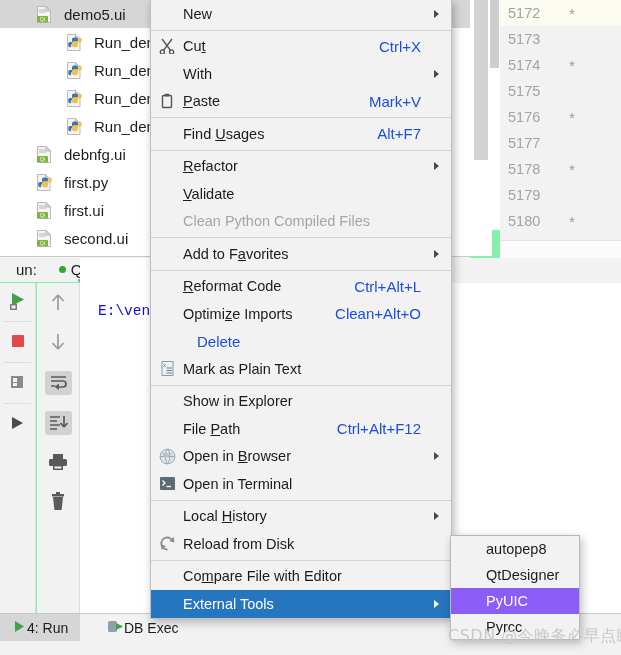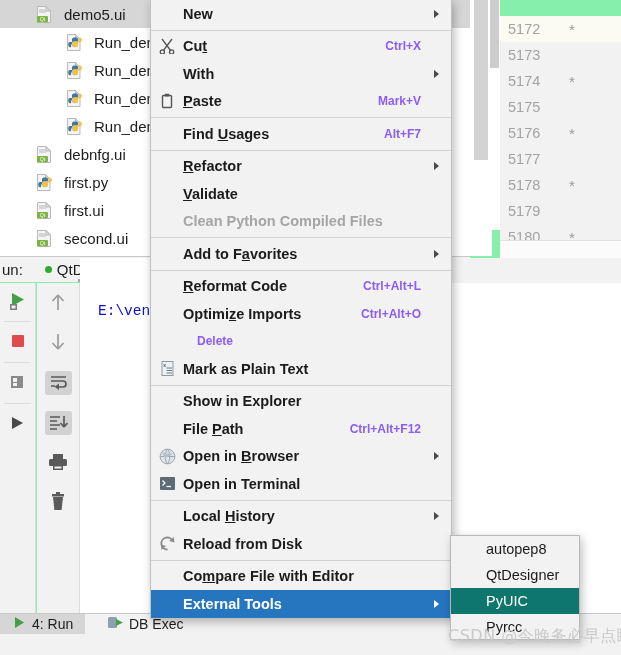--- a/index.html
+++ b/index.html
@@ -28,21 +28,20 @@
     font-size:14.5px; color:#1d1d1d;
   }
   .tree-row.sel { background:#d6d6d6; }
   .tree-row .ic { flex:0 0 auto; margin-right:6px; display:block; }
   .tree-row .lbl { font-size:15px; }
 
   
   .gutter {
     position:absolute; left:500px; top:0; width:121px; height:240px;
     background:#f2f2f2;
-    margin-top:16px;
   }
   .gnum-row {
     height:26px; display:flex; align-items:center;
     color:#a3a3a3; font-size:14.5px;
     font-family:"Liberation Sans", sans-serif;
   }
   .gnum-row .n { width:52px; text-align:left; padding-left:8px; }
   .gnum-row .st { width:40px; text-align:center; color:#9a9a9a; font-size:15px; }
   .gnum-row.hl { background:#fcfbf2; }
   .gutter-left-edge {
@@ -67,21 +66,21 @@
     position:absolute; left:4px; top:0; width:14px; height:160px;
     background:#d3d3d3; display:block;
   }
 
   
   .runbar {
     position:absolute; left:0; top:256px; width:470px; height:26px;
     background:#f2f2f2; border-top:1px solid #c9c9c9;
     display:flex; align-items:center;
   }
-  .runbar .rl { font-size:15px; color:#1d1d1d; padding-left:2px; }
+  .runbar .rl { font-size:15px; color:#1d1d1d; padding-left:16px; }
   .runtab {
     margin-left:22px; display:flex; align-items:center; gap:5px;
     font-size:15px; color:#1d1d1d;
   }
   .runtab .dot { width:7px; height:7px; border-radius:50%; background:#2eaa2e; display:block; }
   .runtab-underline {
     position:absolute; left:78px; top:279px; width:380px; height:3px;
     background:#9aa7b8;
   }
 
@@ -122,60 +121,60 @@
     position:absolute; left:0px; top:0; width:93px; height:25px;
     background:#ffffff; border-right:1px solid #d8d8d8;
   }
 
   
   .bottombar {
     position:absolute; left:0; top:613px; width:621px; height:42px;
     background:#f2f2f2; border-top:1px solid #c9c9c9;
   }
   .btab {
-    position:absolute; top:0; height:20px; display:flex; align-items:center;
-    gap:5px; padding:8px 12px; font-size:14px; color:#1d1d1d; white-space:nowrap;
+    position:absolute; top:0; height:27px; display:flex; align-items:center;
+    padding:8px 12px; font-size:14px; color:#1d1d1d; white-space:nowrap;
   }
   .btab.act { background:#d6d6d6; }
 
   
   #menu {
     position:absolute; left:150px; top:0; width:302px;
     background:#f2f2f2;
     border:1px solid #c0c0c0; border-top:none;
     box-shadow:2px 3px 9px rgba(0,0,0,.28);
     padding:0;
   }
   .mi {
     position:relative; display:flex; align-items:center;
     height:27.5px; padding:0 10px 0 0; cursor:default;
-    font-size:14.5px; color:#1b1b1b; white-space:nowrap;font-weight:bold;
+    font-size:14.5px; color:#1b1b1b; white-space:nowrap;
   }
   .mi .mic { width:32px; flex:0 0 32px; display:flex; justify-content:center; align-items:center; }
   .mi .mtxt { flex:1 1 auto; }
-  .mi .macc { color:#8b5cf6; font-size:12px; margin-left:14px; }
+  .mi .macc { color:#1d4ed8; font-size:15px; margin-left:14px; }
   .mi .marr { margin-left:10px; width:10px; display:flex; justify-content:center; }
   .mi.dis .mtxt { color:#a5a5a5; }
   .mi.hi { background:#2675bf; }
   .mi.hi .mtxt, .mi.hi .macc { color:#ffffff; }
   .msep { height:1px; background:#d2d2d2; margin:2px 0; }
   .mi u { text-decoration:underline; }
 
   
   #submenu {
     position:absolute; left:450px; top:535px; width:130px;
     background:#f2f2f2; border:1px solid #b8b8b8;
     box-shadow:2px 3px 9px rgba(0,0,0,.25);
     overflow:hidden; height:105px;
   }
   #submenu .si {
     height:26px; display:flex; align-items:center; padding-left:35px;
     font-size:14.5px; color:#1b1b1b; white-space:nowrap;
   }
-  #submenu .si.hi { background:#0f766e; color:#ffffff; }
+  #submenu .si.hi { background:#8b5cf6; color:#ffffff; }
 
   
   #wm {
     position:absolute; left:448px; top:626px;
     font-size:16px; color:#c9c9c9; white-space:nowrap;
     font-family:"DejaVu Sans", sans-serif;
     letter-spacing:0.5px; pointer-events:none;
   }
 
   .arrow { display:block; width:0; height:0;
@@ -550,21 +549,21 @@
     <div class="msep"></div>
     <div class="mi">
       <span class="mic"></span>
       <span class="mtxt"><u>R</u>eformat Code</span>
       <span class="macc">Ctrl+Alt+L</span>
       <span class="marr"></span>
     </div>
     <div class="mi">
       <span class="mic"></span>
       <span class="mtxt">Optimi<u>z</u>e Imports</span>
-      <span class="macc">Ctrl+Alt+O</span>
+      <span class="macc">Clean+Alt+O</span>
       <span class="marr"></span>
     </div>
     <div class="mi">
       <span class="mic"></span>
       <span class="macc">Delete</span>
       <span class="marr"></span>
     </div>
     <div class="mi">
       <span class="mic">
         <svg width="17" height="17" viewBox="0 0 17 17">

